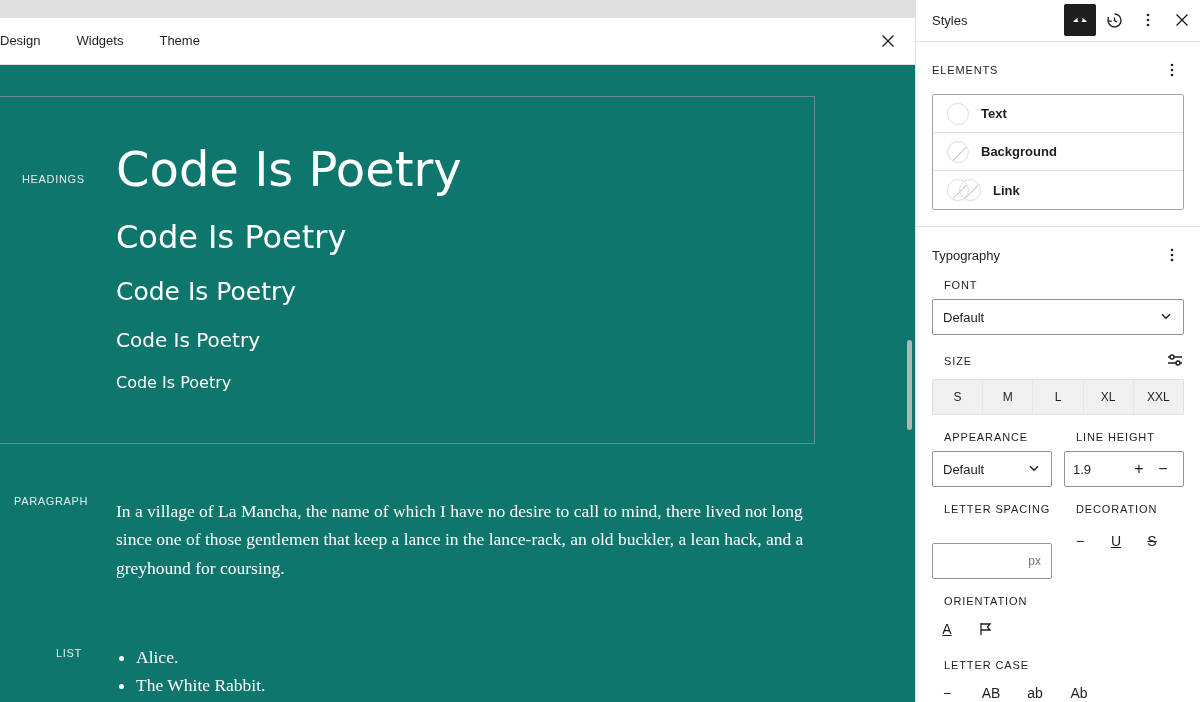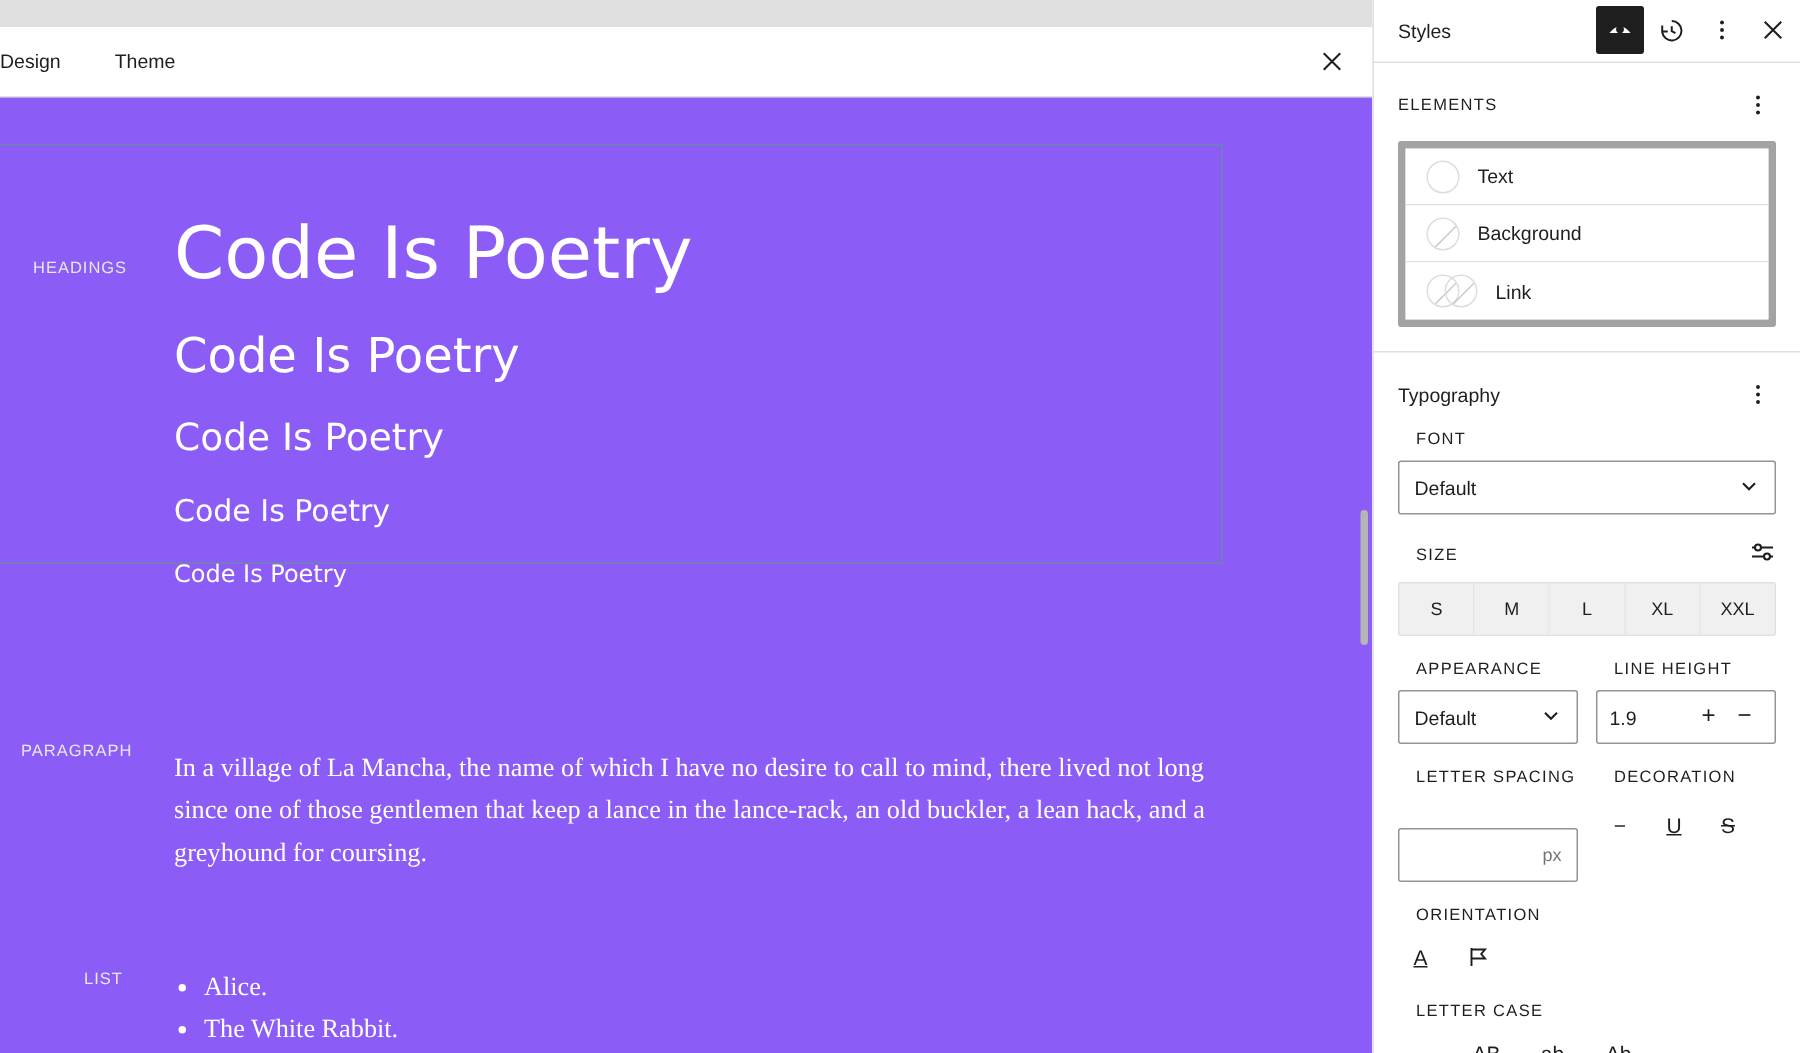--- a/index.html
+++ b/index.html
@@ -60,38 +60,38 @@
     transform: translateY(-50%);
     width: 30px; height: 30px;
     display: flex; align-items: center; justify-content: center;
     cursor: pointer;
     color: #1e1e1e;
   }
   .tb-close svg { display: block; }
 
   .preview {
     position: relative;
-    background: #8b5cf6;
+    background: #0f766e;
     height: 637px;
     overflow: hidden;
     color: #fff;
   }
 
   .section-label {
     position: absolute;
     font-size: 11px;
     letter-spacing: 0.06em;
     color: #e6e9f0;
     text-transform: uppercase;
   }
 
   .headings-box {
     position: absolute;
     left: 0px; top: 31px;
-    width: 815px; height: 280px;
+    width: 815px; height: 348px;
     border: 1px solid #6d85ab;
     border-left: none;
   }
   .heading-list {
     position: absolute;
     left: 116px;
     top: 45px;
   }
   .h-line {
     font-family: "DejaVu Sans", sans-serif;
@@ -196,23 +196,24 @@
     flex: 1;
   }
   .dots {
     width: 24px; height: 24px;
     display: flex; align-items: center; justify-content: center;
     cursor: pointer;
     color: #1e1e1e;
   }
 
   .elements-list {
-    border: 5px solid #a3a3a3;
-    border-radius: 2px;
-    overflow: hidden;
+    border: 1px solid #a3a3a3;
+    border-radius: 2px;
+    overflow: hidden;
+    font-weight: bold;
   }
   .element-row {
     height: 38px;
     display: flex;
     align-items: center;
     gap: 12px;
     padding: 0 14px;
     font-size: 13px;
     color: #1e1e1e;
     border-bottom: 1px solid #e0e0e0;
@@ -362,20 +363,21 @@
 
 <div id="app">
 
   <div class="editor">
     <div class="editor-top-strip"></div>
 
     <div class="editor-frame">
 
       <div class="editor-toolbar">
         <div class="tb-item">Design</div>
+        <div class="tb-item">Widgets</div>
         <div class="tb-item">Theme</div>
         <div class="tb-close">
           <svg width="16" height="16" viewBox="0 0 16 16" aria-hidden="true">
             <path d="M2.5 2.5 L13.5 13.5 M13.5 2.5 L2.5 13.5" stroke="currentColor" stroke-width="1.4" fill="none"></path>
           </svg>
         </div>
       </div>
 
       <div class="preview">
 

